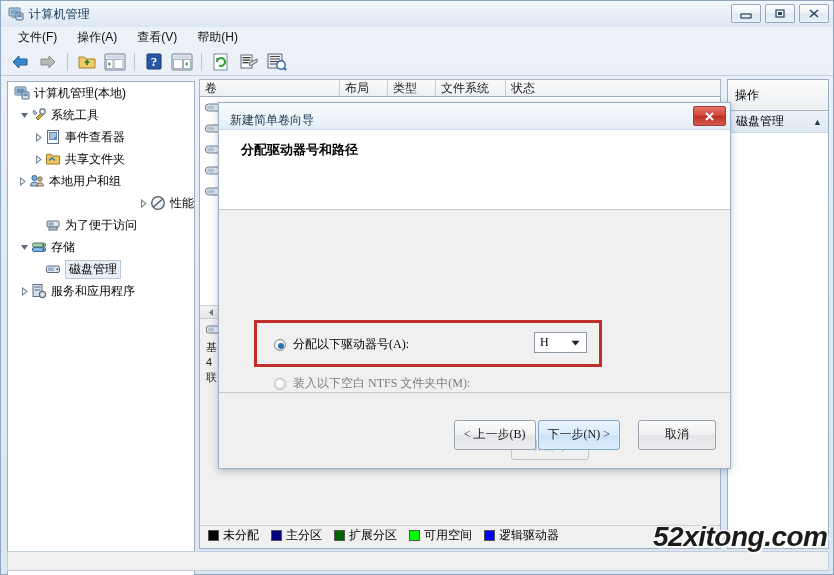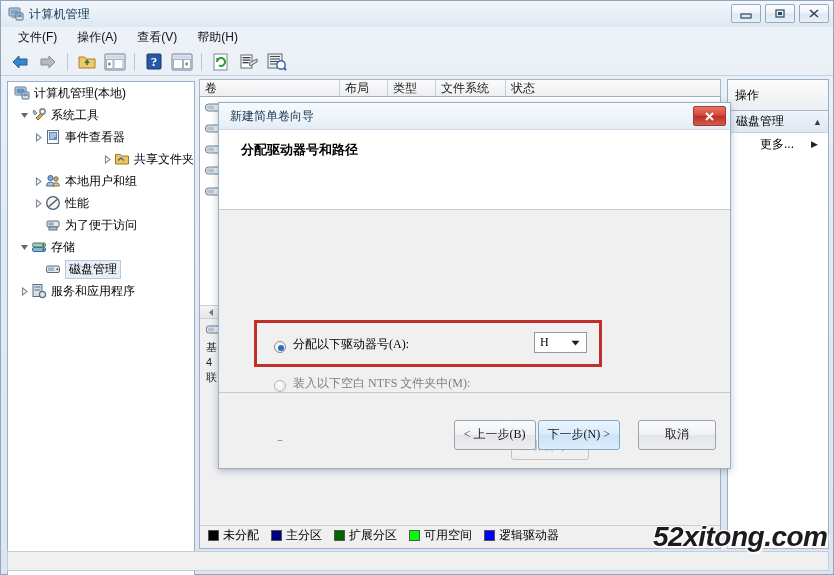--- a/index.html
+++ b/index.html
@@ -118,42 +118,42 @@
 
   
   .dialog {
     position:absolute; left:217px; top:101px; width:513px; height:367px;
     border:1px solid #9ab0c8; background:#f0f0f0;
     box-shadow:0 2px 7px rgba(40,60,90,0.30);
   }
   .dlg-titlebar {
     height:27px; background:linear-gradient(to bottom,#f7fafd 0%,#eef4fa 55%,#e4edf6 100%);
     border-bottom:1px solid #cfdbe8;
-    display:flex; align-items:center; padding-left:11px; position:relative;
+    display:flex; align-items:flex-end; padding-left:11px; position:relative;
   }
   .dlg-title { font-size:12px; color:#15314c; }
   .dlg-close {
     position:absolute; right:4px; top:3px; width:33px; height:20px;
     border:1px solid #a03b33; border-radius:2px;
     background:linear-gradient(to bottom,#e8736a 0%,#d44a3d 45%,#bb3124 52%,#d25a4c 100%);
     display:flex; align-items:center; justify-content:center;
   }
   .dlg-head {
     background:#fff; height:80px; padding:11px 0 0 22px; border-bottom:1px solid #c8c8c8;
   }
   .dlg-h1 { font-size:13px; font-weight:bold; color:#000; }
   .dlg-sub { font-size:12px; color:#000; margin-top:8px; padding-left:32px; }
   .dlg-body { position:relative; height:230px; background:#f0f0f0; }
   .dlg-foot {
     position:absolute; left:0; bottom:0; width:511px; height:48px;
     background:#f0f0f0; border-top:1px solid #c8c8c8;
     display:flex; align-items:center; justify-content:flex-end; gap:9px; padding-right:14px;
   }
 
-  .opt { display:flex; align-items:flex-end; gap:7px; font-size:12px; }
+  .opt { display:flex; align-items:center; gap:7px; font-size:12px; }
   .radio {
     width:12px; height:12px; border-radius:50%; flex:0 0 12px;
     border:1px solid #8a8a8a; background:radial-gradient(circle at 40% 35%,#ffffff 0%,#eceff1 60%,#dfe3e6 100%);
     position:relative;
   }
   .radio.checked::after {
     content:""; position:absolute; left:3px; top:3px; width:6px; height:6px;
     border-radius:50%; background:#2a6fb8;
   }
   .radio.dim { border-color:#b5b5b5; }
@@ -356,53 +356,53 @@
       <span class="ticon">
         <svg width="16" height="16" viewBox="0 0 16 16">
             <rect x="2.5" y="1.5" width="11" height="13" fill="#fafafa" stroke="#60707f"></rect>
             <rect x="4" y="3" width="8" height="8" fill="#5b86bf"></rect>
             <path d="M5 5 h6 M5 7 h6 M5 9 h4" stroke="#fff" stroke-width="1"></path>
           </svg>
       </span>
       <span class="tlabel">事件查看器</span>
     </div>
 
-    <div class="treerow" style="padding-left:24px;justify-content:flex-end;">
-      <span class="exp">
-        <svg width="9" height="9" viewBox="0 0 9 9">
-            <path d="M2.5 1 L2.5 8 L7 4.5 Z" fill="none" stroke="#7b8897" stroke-width="1.1"></path>
-          </svg>
-      </span>
-      <span class="ticon">
-        <svg width="16" height="16" viewBox="0 0 16 16">
-            <path d="M1.5 4 L1.5 13 L14.5 13 L14.5 5 L7.5 5 L6.3 3.4 L1.5 3.4 Z" fill="#efc45f" stroke="#9c7a23"></path>
-            <path d="M4 9.5 L7 7 L10 9.5" stroke="#2f6fb5" stroke-width="1.4" fill="none"></path>
-          </svg>
-      </span>
-      <span class="tlabel">共享文件夹</span>
-    </div>
-
     <div class="treerow" style="padding-left:24px;">
       <span class="exp">
         <svg width="9" height="9" viewBox="0 0 9 9">
             <path d="M2.5 1 L2.5 8 L7 4.5 Z" fill="none" stroke="#7b8897" stroke-width="1.1"></path>
           </svg>
       </span>
       <span class="ticon">
         <svg width="16" height="16" viewBox="0 0 16 16">
+            <path d="M1.5 4 L1.5 13 L14.5 13 L14.5 5 L7.5 5 L6.3 3.4 L1.5 3.4 Z" fill="#efc45f" stroke="#9c7a23"></path>
+            <path d="M4 9.5 L7 7 L10 9.5" stroke="#2f6fb5" stroke-width="1.4" fill="none"></path>
+          </svg>
+      </span>
+      <span class="tlabel">共享文件夹</span>
+    </div>
+
+    <div class="treerow" style="padding-left:8px;">
+      <span class="exp">
+        <svg width="9" height="9" viewBox="0 0 9 9">
+            <path d="M2.5 1 L2.5 8 L7 4.5 Z" fill="none" stroke="#7b8897" stroke-width="1.1"></path>
+          </svg>
+      </span>
+      <span class="ticon">
+        <svg width="16" height="16" viewBox="0 0 16 16">
             <circle cx="5.5" cy="5" r="2.6" fill="#7fa8d0" stroke="#3f6c9c"></circle>
             <path d="M1.5 13 a4 4 0 0 1 8 0 Z" fill="#a8c6e2" stroke="#3f6c9c"></path>
             <circle cx="11" cy="6" r="2.2" fill="#c2b089" stroke="#7d6b44"></circle>
             <path d="M7.8 13 a3.3 3.3 0 0 1 6.6 0 Z" fill="#d8c9a6" stroke="#7d6b44"></path>
           </svg>
       </span>
       <span class="tlabel">本地用户和组</span>
     </div>
 
-    <div class="treerow" style="padding-left:24px;">
+    <div class="treerow" style="padding-left:11px;justify-content:flex-end;">
       <span class="exp">
         <svg width="9" height="9" viewBox="0 0 9 9">
             <path d="M2.5 1 L2.5 8 L7 4.5 Z" fill="none" stroke="#7b8897" stroke-width="1.1"></path>
           </svg>
       </span>
       <span class="ticon">
         <svg width="16" height="16" viewBox="0 0 16 16">
             <circle cx="8" cy="8" r="6.3" fill="#f2f4f7" stroke="#4b5b6b" stroke-width="1.3"></circle>
             <path d="M4 11.5 L12 4.5" stroke="#4b5b6b" stroke-width="1.5"></path>
           </svg>
@@ -552,24 +552,20 @@
       <span class="swatch" style="background:#0000ff;"></span>
       <span class="lgtxt">逻辑驱动器</span>
     </div>
   </div>
 
   <div class="actions">
     <div class="actions-hdr">操作</div>
     <div class="actions-sec">
       <span>磁盘管理</span>
       <span style="font-size:9px;color:#2a3b4d;">▲</span>
-    </div>
-    <div class="actions-item">
-      <span>更多...</span>
-      <span class="caret" style="font-size:9px;color:#1d1d1d;">▶</span>
     </div>
   </div>
 
   <div class="dialog">
     <div class="dlg-titlebar">
       <span class="dlg-title">新建简单卷向导</span>
       <div class="dlg-close">
         <svg width="13" height="11" viewBox="0 0 13 11">
             <path d="M3 2 L10 9 M10 2 L3 9" stroke="#ffffff" stroke-width="2" fill="none"></path>
           </svg>

